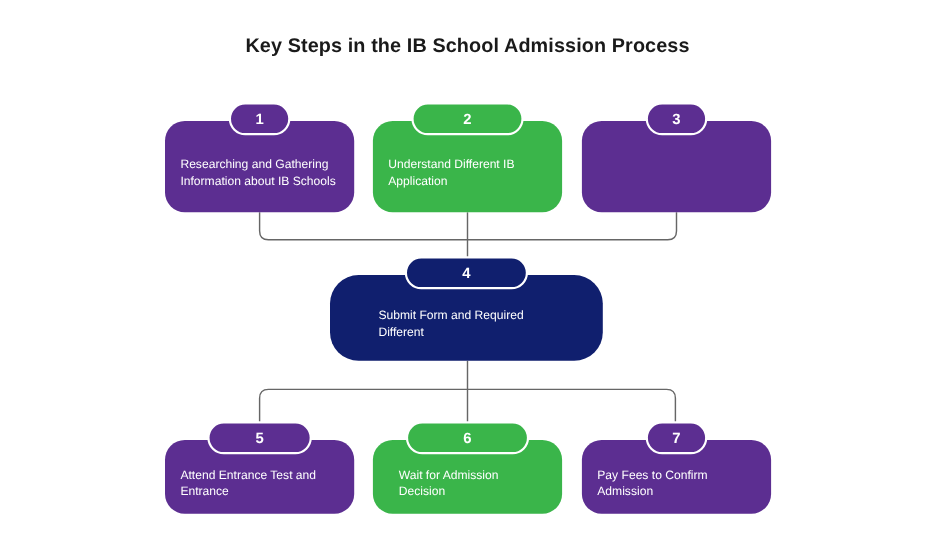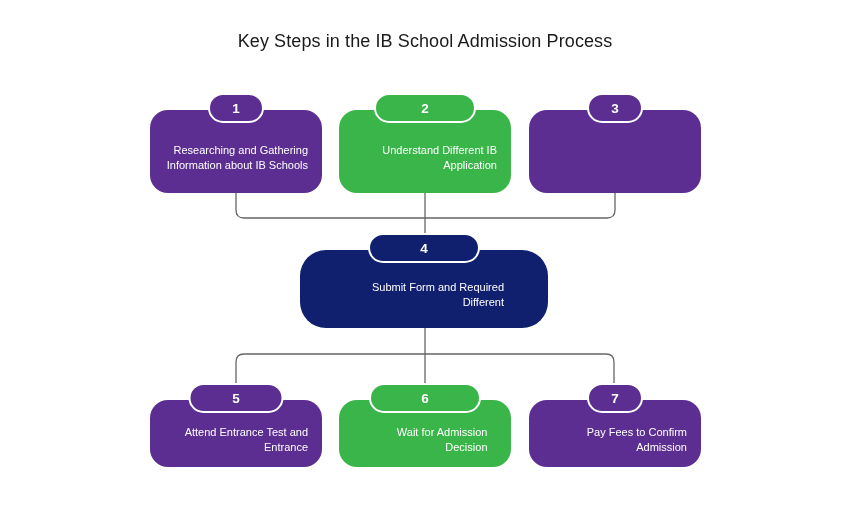--- a/index.html
+++ b/index.html
@@ -7,41 +7,41 @@
     position:relative;
     width:850px;height:506px;
     background:#ffffff;
     font-family:"Liberation Sans", sans-serif;
     overflow:hidden;
   }
   .title{
     position:absolute;
     top:31px;left:0;width:850px;
     text-align:center;
-    font-size:18px;font-weight:normal;
+    font-size:18px;font-weight:bold;
     color:#1a1a1a;
     letter-spacing:0.1px;
   }
   .connector{
     position:absolute;top:0;left:0;
     pointer-events:none;
   }
   .node{
     position:absolute;
     background:var(--node-color,#5C2E91);
     border-radius:18px;
     display:flex;align-items:center;justify-content:center;
     padding:12px 14px 0 14px;
     box-sizing:border-box;
     color:#ffffff;
   }
   .node .label{
     font-size:11px;
     line-height:15px;
-    text-align:right;
+    text-align:left;
   }
   .badge{
     position:absolute;
     top:-17px;left:50%;
     transform:translateX(-50%);
     height:30px;
     background:var(--node-color,#5C2E91);
     border:2px solid #ffffff;
     border-radius:15px;
     box-sizing:border-box;

